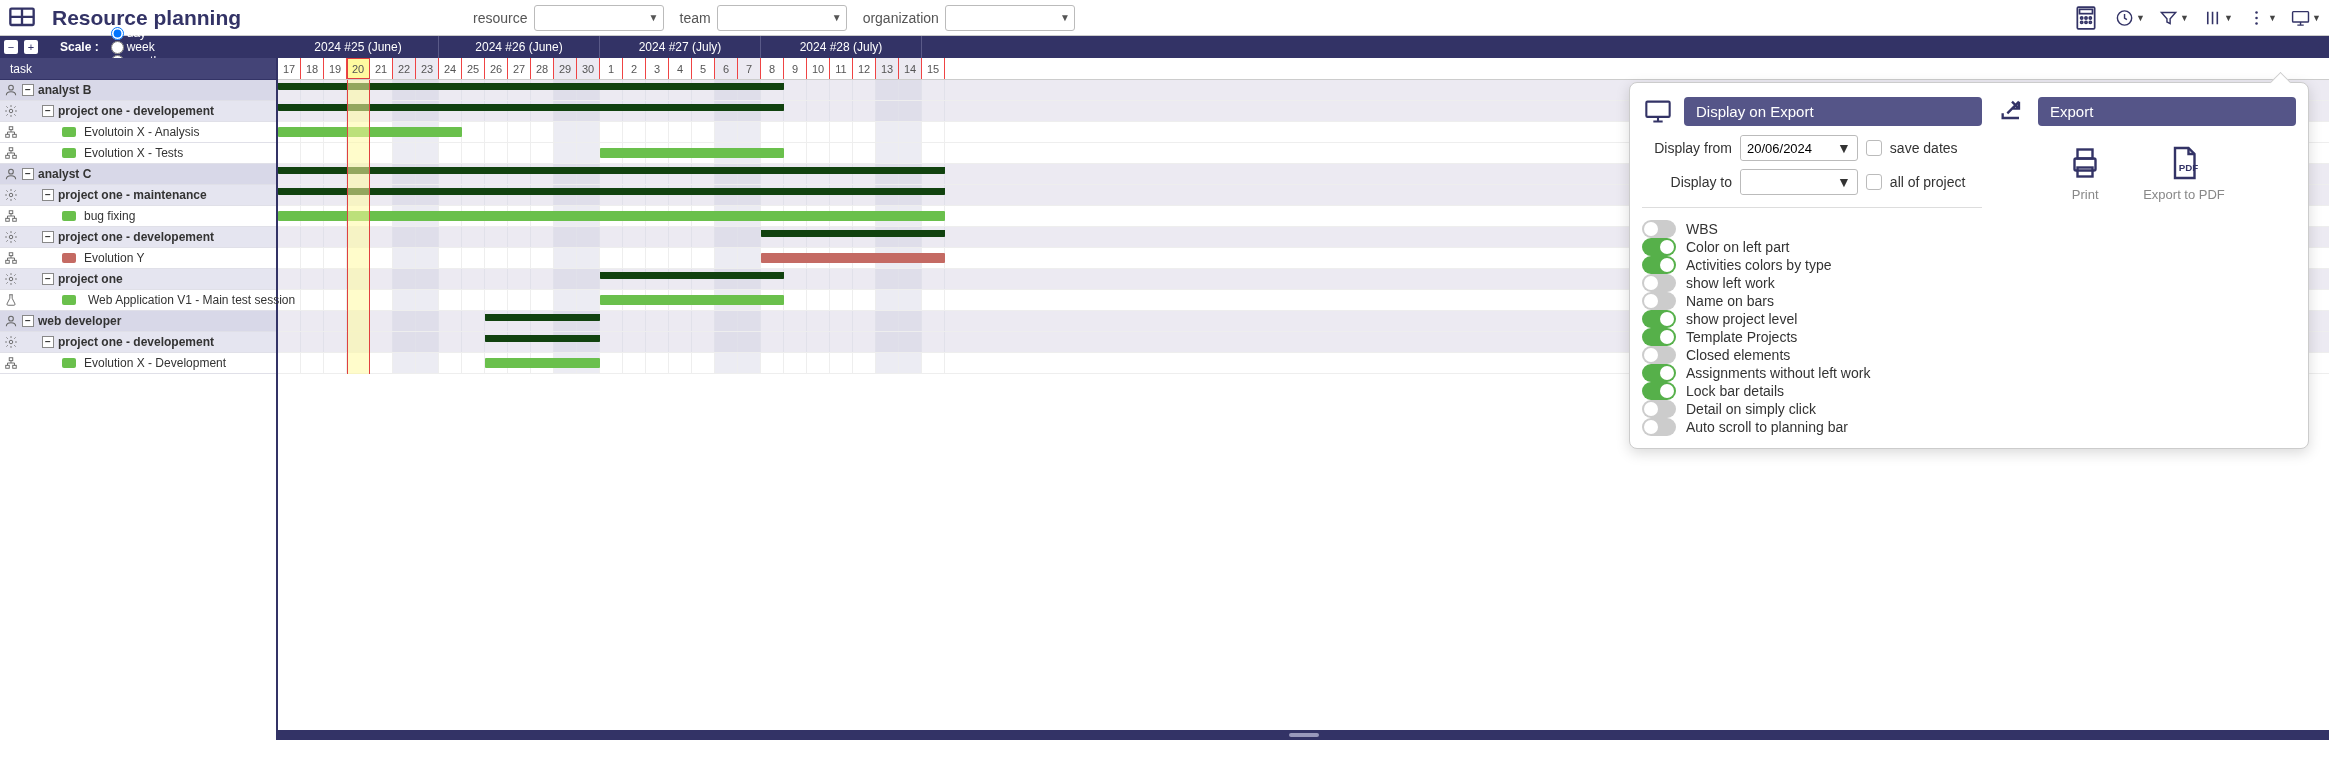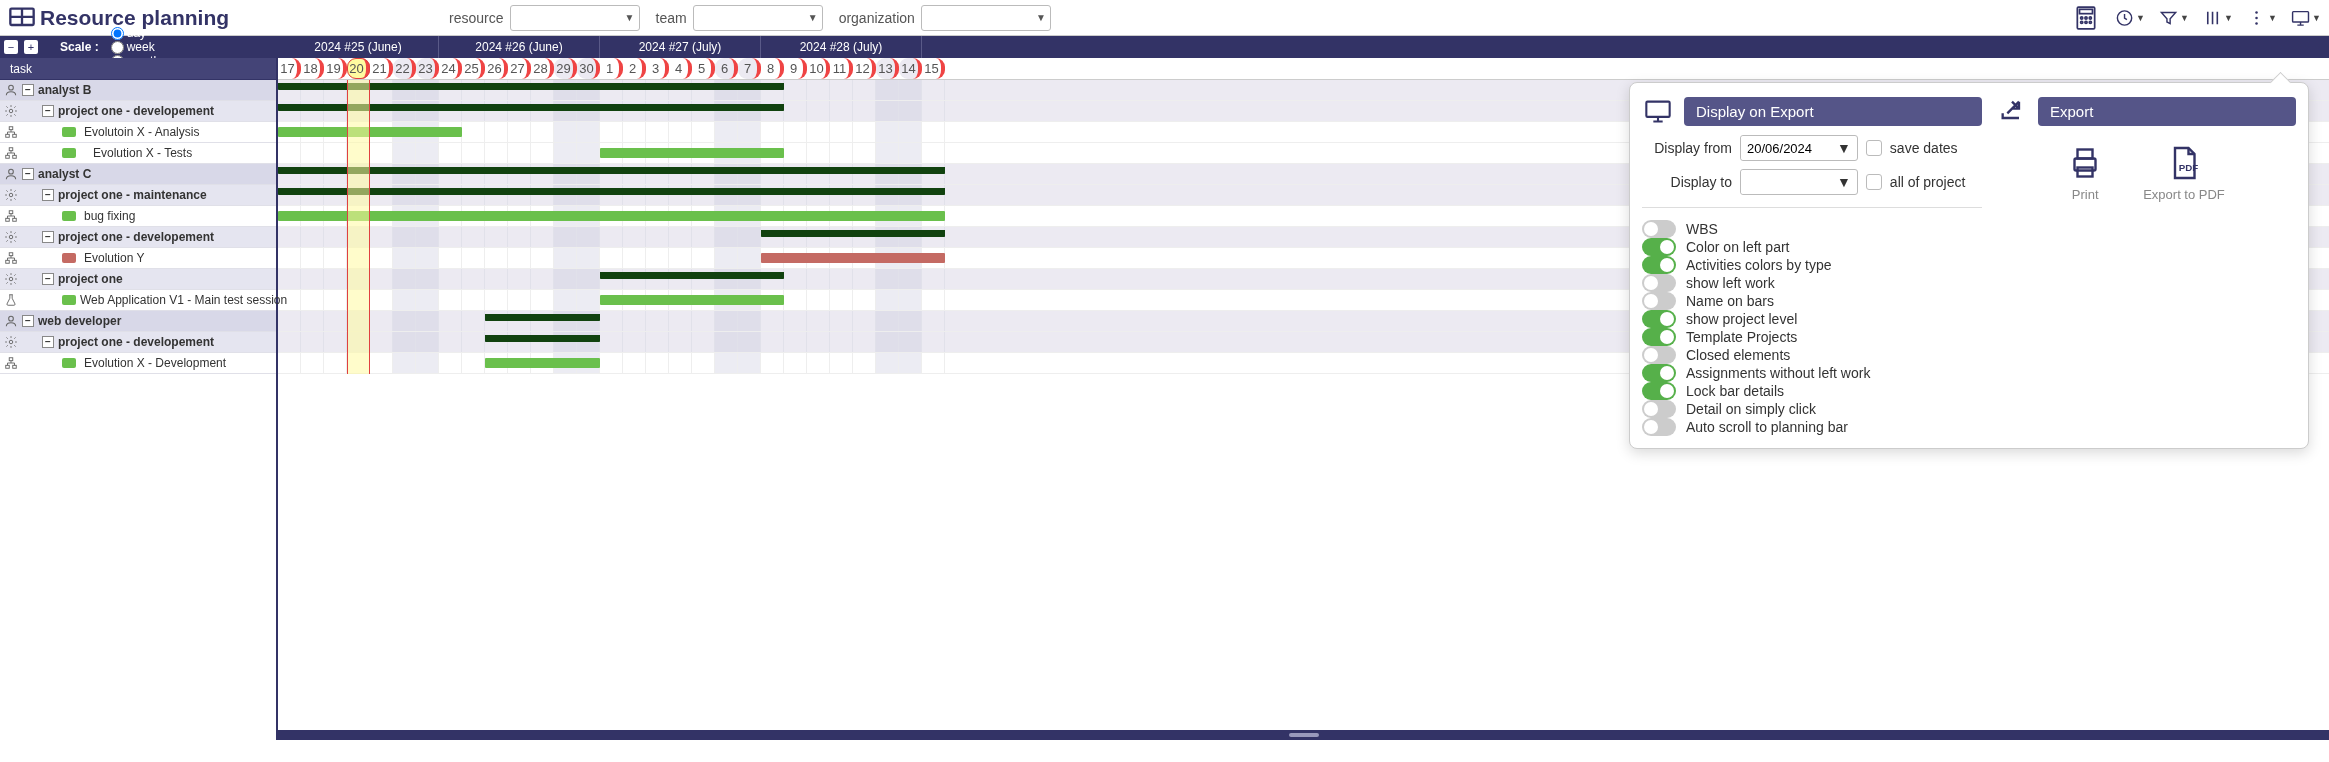--- a/index.html
+++ b/index.html
@@ -1,19 +1,19 @@
 <!DOCTYPE html>
 <html><head>
 <meta charset="utf-8">
 <style>
 * { box-sizing: border-box; margin: 0; padding: 0; font-family: Arial, sans-serif; }
 body { background: #fff; font-size: 12px; color: #333; overflow: hidden; }
 
 
-.header { display: flex; align-items: center; height: 36px; border-bottom: 1px solid #ccc; padding: 0 8px; }
+.header { display: flex; align-items: center; height: 36px; border-bottom: 1px solid #ccc; padding: 0 8px; gap: 12px; }
 .header-logo { width: 28px; height: 28px; display: flex; align-items: center; justify-content: center; }
 .header-title { color: #333366; font-size: 21px; font-weight: bold; flex: 0 0 auto; margin-left: 4px; }
 .header-filters { display: flex; gap: 16px; margin-left: 220px; align-items: center; }
 .filter-group { display: flex; align-items: center; gap: 6px; }
 .filter-label { color: #555; font-size: 14px; }
 .filter-combo { width: 130px; height: 26px; border: 1px solid #bbb; border-radius: 3px; display: flex; align-items: center; padding: 0 4px; justify-content: flex-end; background: #fff; }
 .filter-combo .caret { font-size: 10px; color: #555; }
 .header-tools { margin-left: auto; display: flex; gap: 14px; align-items: center; }
 .tool-icon { width: 30px; height: 30px; display: flex; align-items: center; justify-content: center; color: #333366; cursor: pointer; position: relative; }
 .tool-icon svg { width: 26px; height: 26px; }
@@ -45,21 +45,21 @@
 .color-dot { width: 14px; height: 10px; border-radius: 2px; display: inline-block; margin-right: 4px;}
 .indent1 { padding-left: 20px; }
 .indent2 { padding-left: 40px; }
 .tree-label { flex: 1; white-space: nowrap; overflow: hidden; text-overflow: ellipsis; color:#333;}
 
 
 .timeline-header { position: relative; }
 .weeks-row { display: flex; height: 22px; background: #333366; color: #fff; font-size: 12px;}
 .week-cell { flex: 0 0 auto; border-right: 1px solid #5a5a88; display: flex; align-items: center; justify-content: center;}
 .days-row { display: flex; height: 22px; background: #fff; border-bottom: 1px solid #ccc;}
-.day-cell { flex: 0 0 23px; width: 23px; border-right: 4px solid #ef4444; display: flex; align-items: center; justify-content: center; font-size: 13px; color: #555; background:#fff;border-radius:9px;}
+.day-cell { flex: 0 0 23px; width: 23px; border-right: 1px solid #ef4444; display: flex; align-items: center; justify-content: center; font-size: 11px; color: #555; background:#fff;}
 .day-cell.we { background: #eceaf2;}
 .day-cell.today { background: #fffba0; outline: 1px solid #e04040; outline-offset: -1px;}
 
 
 .gantt-body { position: relative;}
 .gantt-row { height: 21px; position: relative; border-bottom: 1px solid #eee;}
 .gantt-row.shade { background: #eceaf2;}
 .gantt-grid { position: absolute; inset: 0; display: flex;}
 .gantt-grid .gcell { flex: 0 0 23px; border-right: 1px solid #eee;}
 .gantt-grid .gcell.we { background: rgba(200,200,220,0.35);}
@@ -236,21 +236,21 @@
         </div>
         <div class="tree-row task">
           <div class="tree-icon-col">
             <svg viewBox="0 0 24 24" fill="none" stroke="currentColor" stroke-width="1.6">
               <rect x="9" y="3" width="6" height="5"></rect>
               <rect x="3" y="16" width="6" height="5"></rect>
               <rect x="15" y="16" width="6" height="5"></rect>
               <path d="M12 8v4M12 12H6v4M12 12h6v4"></path>
             </svg>
           </div>
-          <div class="indent2" style="display: flex; align-items: center; flex: 1 1 0%; gap: 13px;">
+          <div class="indent2" style="display: flex; align-items: center; flex: 1 1 0%; gap: 4px;">
             <span class="color-dot" style="background: rgb(106, 192, 76);"></span>
             <span class="tree-label">Evolution X - Tests</span>
           </div>
         </div>
         <div class="tree-row group">
           <div class="tree-icon-col">
             <svg viewBox="0 0 24 24" fill="none" stroke="currentColor" stroke-width="1.8">
               <circle cx="12" cy="8" r="4"></circle>
               <path d="M4 21c0-4 4-6 8-6s8 2 8 6"></path>
             </svg>
@@ -323,21 +323,21 @@
             <span class="expander">−</span>
             <span class="tree-label">project one</span>
           </div>
         </div>
         <div class="tree-row task">
           <div class="tree-icon-col">
             <svg viewBox="0 0 24 24" fill="none" stroke="currentColor" stroke-width="1.6">
               <path d="M9 3h6M10 3v6l-5 10a2 2 0 002 2h10a2 2 0 002-2l-5-10V3"></path>
             </svg>
           </div>
-          <div class="indent2" style="display: flex; align-items: center; flex: 1 1 0%; gap: 0;">
+          <div class="indent2" style="display: flex; align-items: center; flex: 1 1 0%; gap: 8px;">
             <span class="color-dot" style="background: rgb(106, 192, 76);"></span>
             <span class="tree-label">Web Application V1 - Main test session</span>
           </div>
         </div>
         <div class="tree-row group">
           <div class="tree-icon-col">
             <svg viewBox="0 0 24 24" fill="none" stroke="currentColor" stroke-width="1.8">
               <circle cx="12" cy="8" r="4"></circle>
               <path d="M4 21c0-4 4-6 8-6s8 2 8 6"></path>
             </svg>

